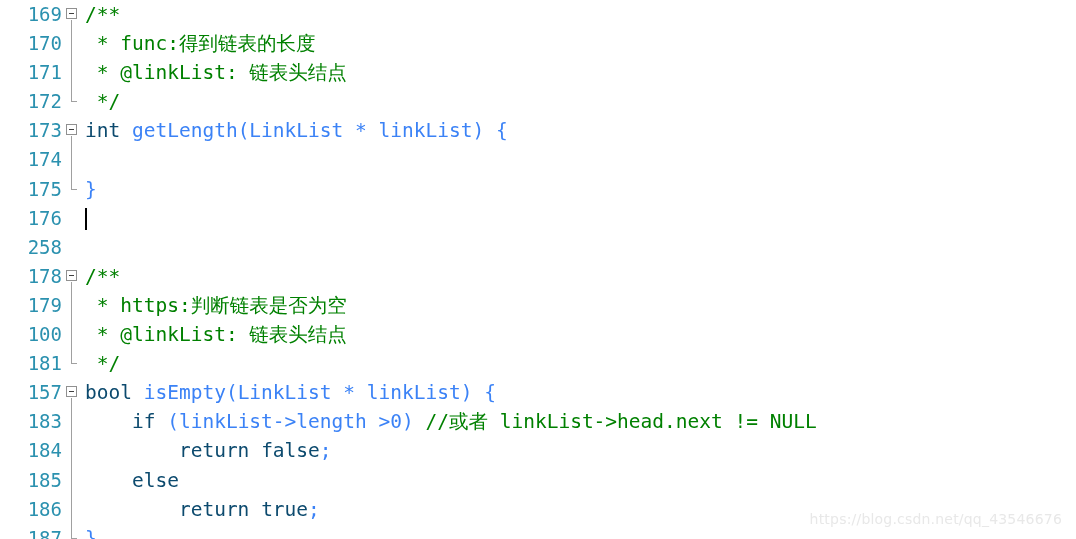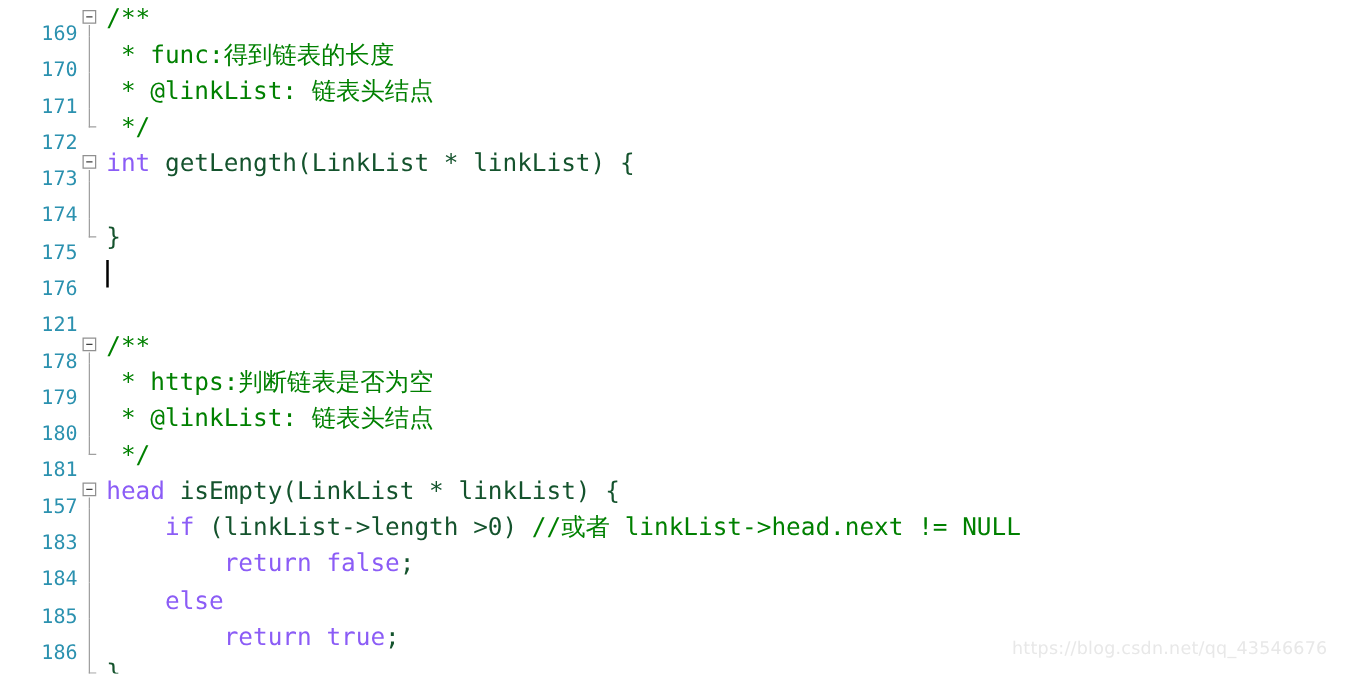--- a/index.html
+++ b/index.html
@@ -26,27 +26,27 @@
   }
   .row {
     position: relative;
     height: 29.1px;
     line-height: 29.1px;
     white-space: pre;
   }
   .gutter {
     position: absolute;
     left: 0;
-    top: 12px;
+    top: 0;
     width: 62px;
     height: 29.1px;
     text-align: right;
     color: #2b91af;
     font-family: "DejaVu Sans Mono", monospace;
-    font-size: 16px;
+    font-size: 19px;
     letter-spacing: 0px;
   }
   .foldcol {
     position: absolute;
     left: 64px;
     top: 0;
     width: 18px;
     height: 29.1px;
   }
   .fold-box {
@@ -89,23 +89,23 @@
   .text {
     position: absolute;
     left: 85px;
     top: 0;
     height: 29.1px;
     font-family: "DejaVu Sans Mono", monospace;
     font-size: 19.5px;
     color: #000000;
     white-space: pre;
   }
-  .kw   { color: #8b5cf6; }
+  .kw   { color: #0c4a6e; }
   .cmt  { color: #008000; }
-  .plain{ color: #14532d; }
+  .plain{ color: #3b82f6; }
   .caret {
     position: absolute;
     left: 85px;
     top: 4px;
     width: 2px;
     height: 22px;
     background: #000000;
   }
   .watermark {
     position: absolute;
@@ -124,26 +124,26 @@
 <div id="editor">
   <div class="code-area" id="code-area">
       <div class="row"><div class="gutter">169</div><div class="foldcol"><div class="fold-box"></div><div class="fold-line start"></div></div><div class="text"><span class="cmt">/**</span></div></div>
       <div class="row"><div class="gutter">170</div><div class="foldcol"><div class="fold-line"></div></div><div class="text"><span class="cmt"> * func:得到链表的长度</span></div></div>
       <div class="row"><div class="gutter">171</div><div class="foldcol"><div class="fold-line"></div></div><div class="text"><span class="cmt"> * @linkList: 链表头结点</span></div></div>
       <div class="row"><div class="gutter">172</div><div class="foldcol"><div class="fold-line end"></div><div class="fold-end-tick"></div></div><div class="text"><span class="cmt"> */</span></div></div>
       <div class="row"><div class="gutter">173</div><div class="foldcol"><div class="fold-box"></div><div class="fold-line start"></div></div><div class="text"><span class="kw">int</span><span class="plain"> getLength(LinkList * linkList) {</span></div></div>
       <div class="row"><div class="gutter">174</div><div class="foldcol"><div class="fold-line"></div></div></div>
       <div class="row"><div class="gutter">175</div><div class="foldcol"><div class="fold-line end"></div><div class="fold-end-tick"></div></div><div class="text"><span class="plain">}</span></div></div>
       <div class="row"><div class="gutter">176</div><div class="foldcol"></div><div class="text"></div><div class="caret"></div></div>
-      <div class="row"><div class="gutter">121</div><div class="foldcol"></div><div class="text"></div></div>
+      <div class="row"><div class="gutter">258</div><div class="foldcol"></div><div class="text"></div></div>
       <div class="row"><div class="gutter">178</div><div class="foldcol"><div class="fold-box"></div><div class="fold-line start"></div></div><div class="text"><span class="cmt">/**</span></div></div>
       <div class="row"><div class="gutter">179</div><div class="foldcol"><div class="fold-line"></div></div><div class="text"><span class="cmt"> * https:判断链表是否为空</span></div></div>
-      <div class="row"><div class="gutter">180</div><div class="foldcol"><div class="fold-line"></div></div><div class="text"><span class="cmt"> * @linkList: 链表头结点</span></div></div>
+      <div class="row"><div class="gutter">100</div><div class="foldcol"><div class="fold-line"></div></div><div class="text"><span class="cmt"> * @linkList: 链表头结点</span></div></div>
       <div class="row"><div class="gutter">181</div><div class="foldcol"><div class="fold-line end"></div><div class="fold-end-tick"></div></div><div class="text"><span class="cmt"> */</span></div></div>
-      <div class="row"><div class="gutter">157</div><div class="foldcol"><div class="fold-box"></div><div class="fold-line start"></div></div><div class="text"><span class="kw">head</span><span class="plain"> isEmpty(LinkList * linkList) {</span></div></div>
+      <div class="row"><div class="gutter">157</div><div class="foldcol"><div class="fold-box"></div><div class="fold-line start"></div></div><div class="text"><span class="kw">bool</span><span class="plain"> isEmpty(LinkList * linkList) {</span></div></div>
       <div class="row"><div class="gutter">183</div><div class="foldcol"><div class="fold-line"></div></div><div class="text"><span class="plain">    </span><span class="kw">if</span><span class="plain"> (linkList-&gt;length &gt;0) </span><span class="cmt">//或者 linkList-&gt;head.next != NULL</span></div></div>
       <div class="row"><div class="gutter">184</div><div class="foldcol"><div class="fold-line"></div></div><div class="text"><span class="plain">        </span><span class="kw">return</span><span class="plain"> </span><span class="kw">false</span><span class="plain">;</span></div></div>
       <div class="row"><div class="gutter">185</div><div class="foldcol"><div class="fold-line"></div></div><div class="text"><span class="plain">    </span><span class="kw">else</span></div></div>
       <div class="row"><div class="gutter">186</div><div class="foldcol"><div class="fold-line"></div></div><div class="text"><span class="plain">        </span><span class="kw">return</span><span class="plain"> </span><span class="kw">true</span><span class="plain">;</span></div></div>
       <div class="row"><div class="gutter">187</div><div class="foldcol"><div class="fold-line end"></div><div class="fold-end-tick"></div></div><div class="text"><span class="plain">}</span></div></div>
     </div>
   <div class="watermark">https://blog.csdn.net/qq_43546676</div>
 </div>
 
 </body></html>

